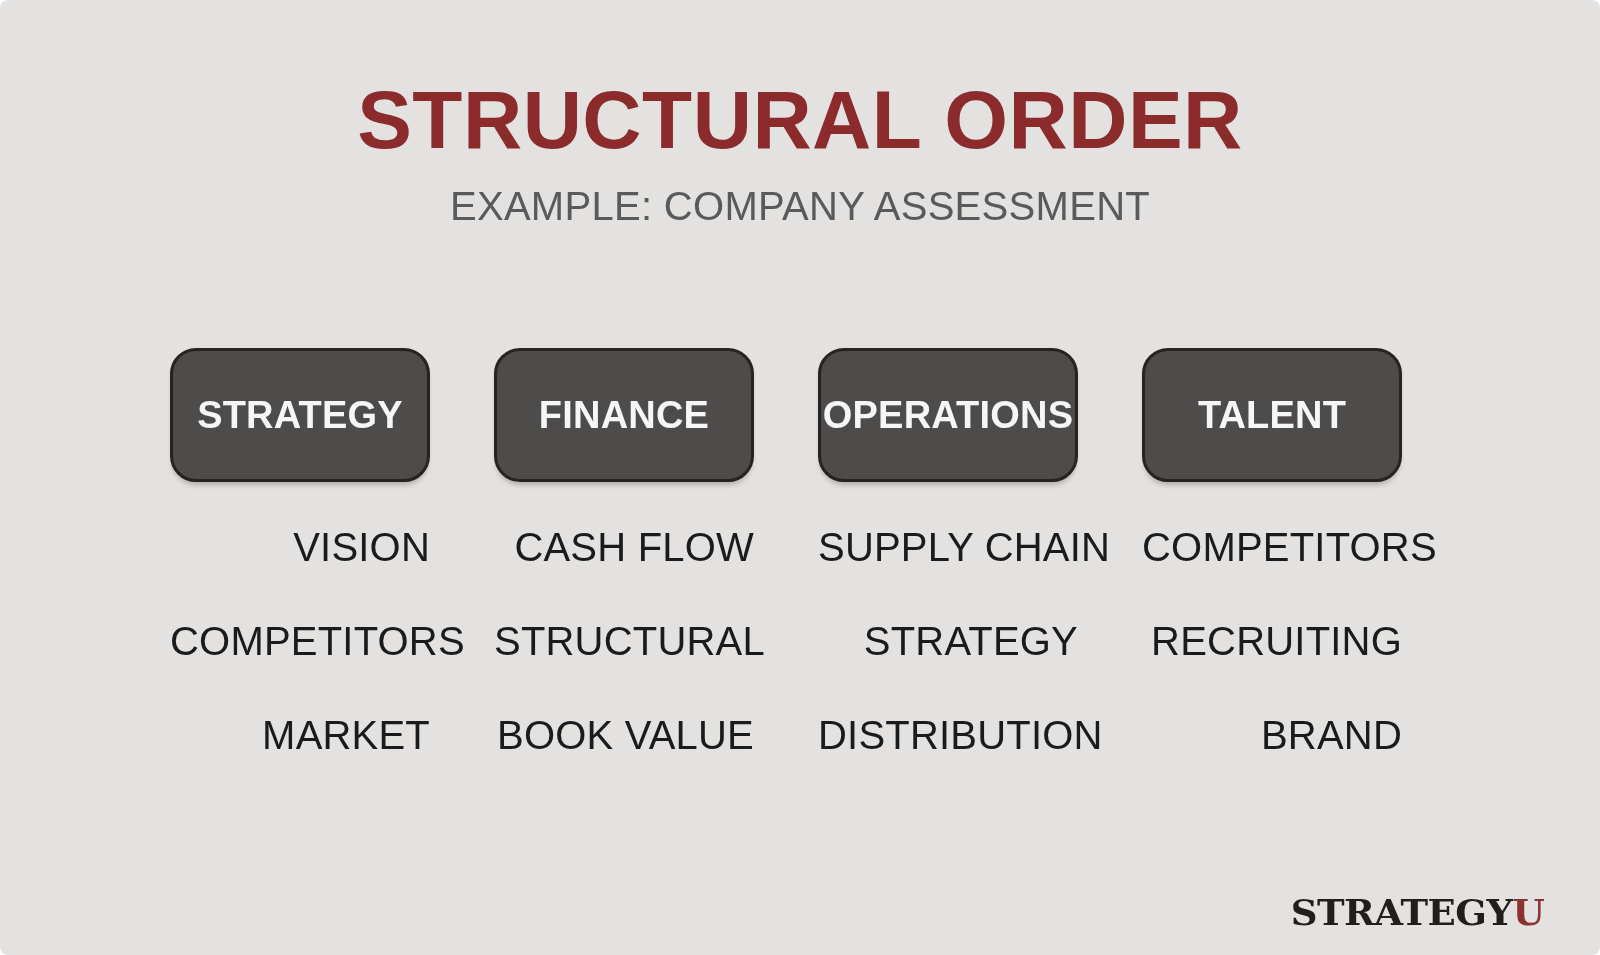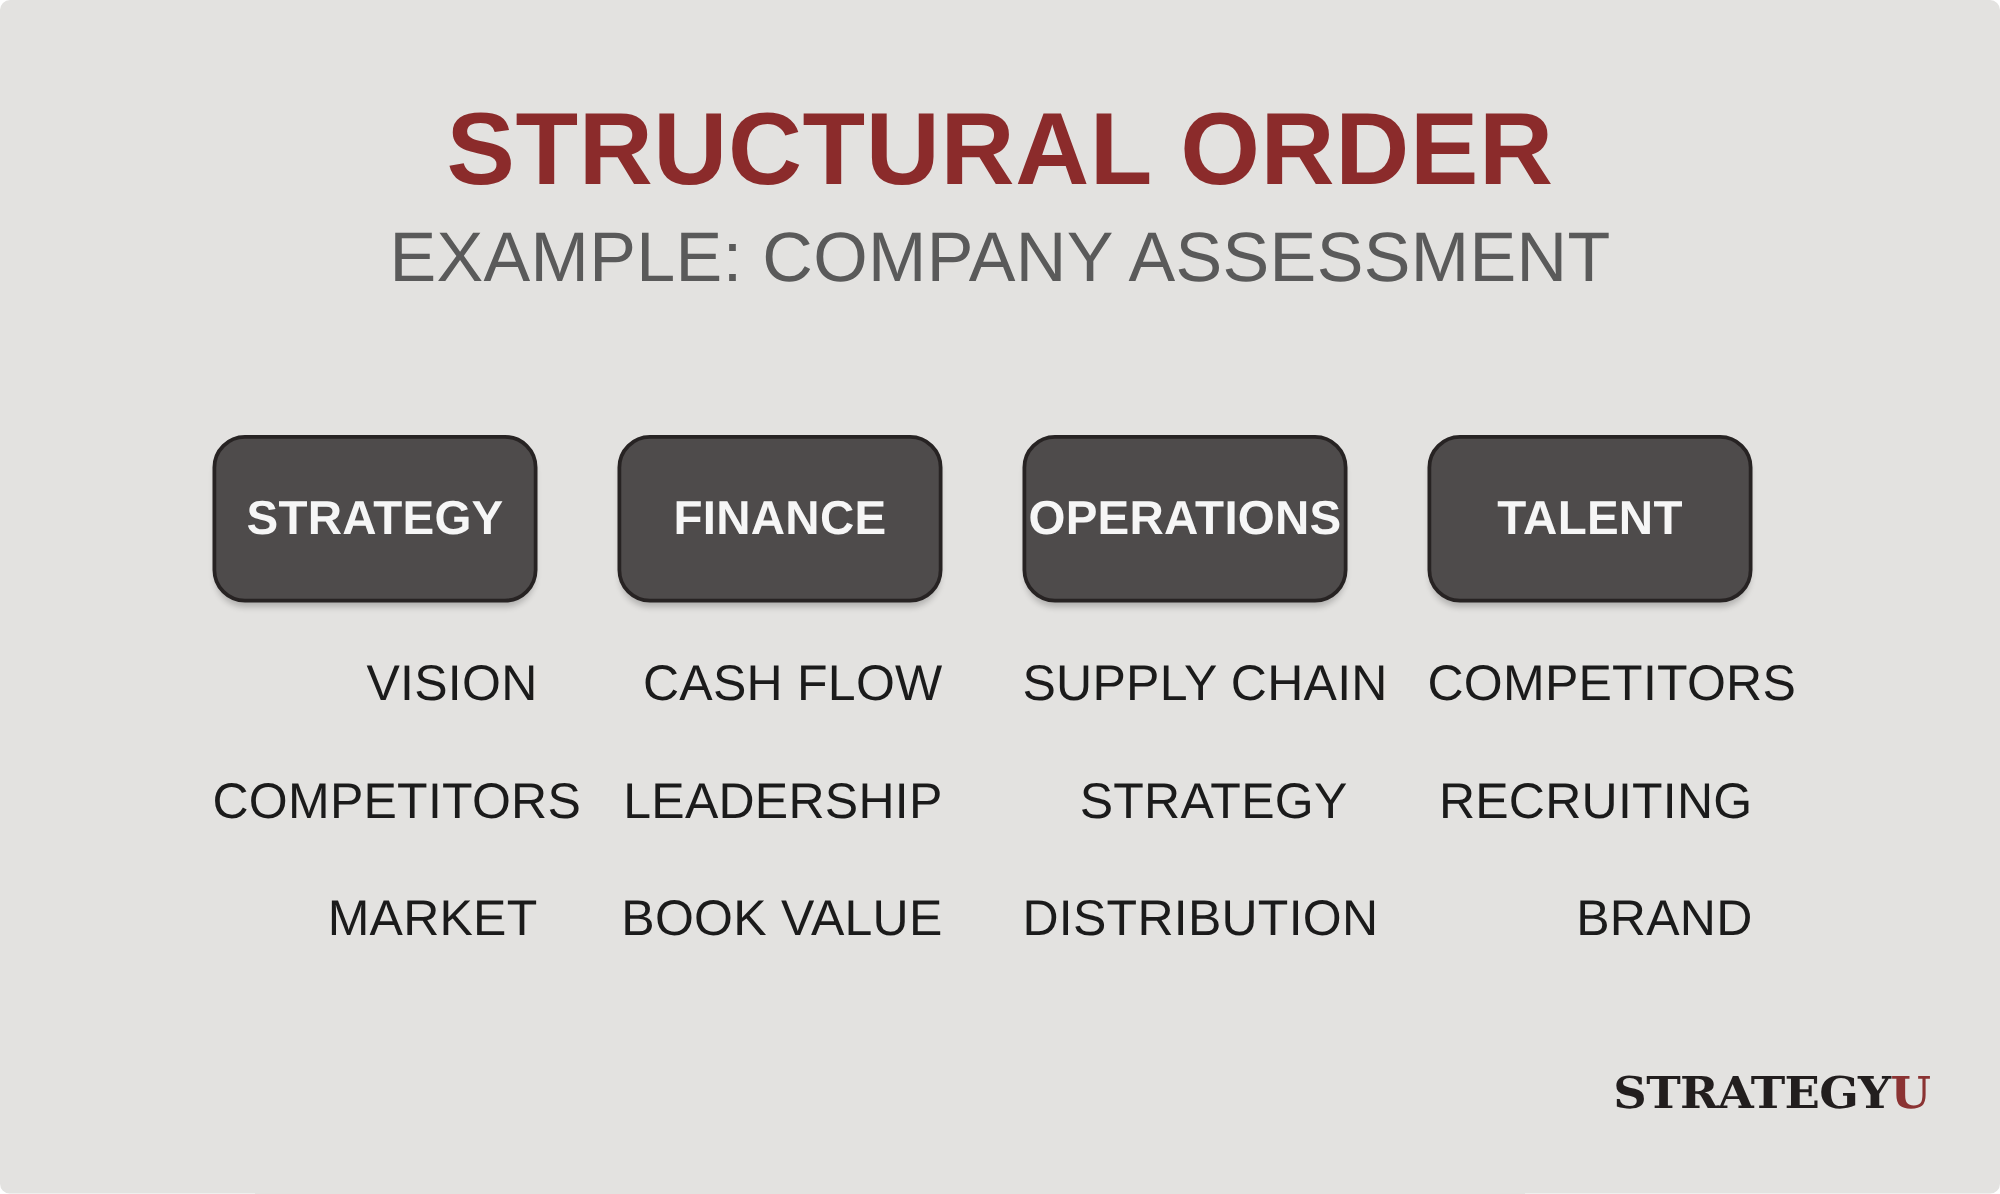--- a/index.html
+++ b/index.html
@@ -41,21 +41,21 @@
     line-height: 96px;
     letter-spacing: 0.5px;
     color: #8B2B2B;
     white-space: nowrap;
   }
   #subtitle {
     margin: 0;
     padding-top: 6px;
     font-family: "Liberation Sans", sans-serif;
     font-weight: normal;
-    font-size: 56px;
+    font-size: 40px;
     line-height: 64px;
     letter-spacing: 0.3px;
     color: #5A5A5A;
     white-space: nowrap;
   }
 
   
   #columns {
     position: absolute;
     top: 348px;
@@ -109,24 +109,25 @@
     letter-spacing: 0.2px;
     color: #1B1B1B;
     white-space: nowrap;
   }
   .item:first-child { margin-top: 18px; }
 
   
   #logo {
     position: absolute;
     left: 1288px;
-    top: 857px;
+    top: 886px;
     width: 256px;
     height: 44px;
     display: flex;
+    align-items: flex-end;
     justify-content: flex-end;
   }
   #logo-text {
     font-family: "DejaVu Serif", serif;
     font-weight: bold;
     font-size: 35px;
     line-height: 35px;
     letter-spacing: -0.5px;
     color: #221E1E;
     white-space: nowrap;
@@ -157,21 +158,21 @@
         <li class="item">MARKET</li>
       </ul>
     </div>
 
     <div class="column">
       <div class="category-box">
         <span class="category-label">FINANCE</span>
       </div>
       <ul class="items">
         <li class="item">CASH FLOW</li>
-        <li class="item">LEADERSHIP</li>
+        <li class="item">STRUCTURAL</li>
         <li class="item">BOOK VALUE</li>
       </ul>
     </div>
 
     <div class="column">
       <div class="category-box">
         <span class="category-label">OPERATIONS</span>
       </div>
       <ul class="items">
         <li class="item">SUPPLY CHAIN</li>

